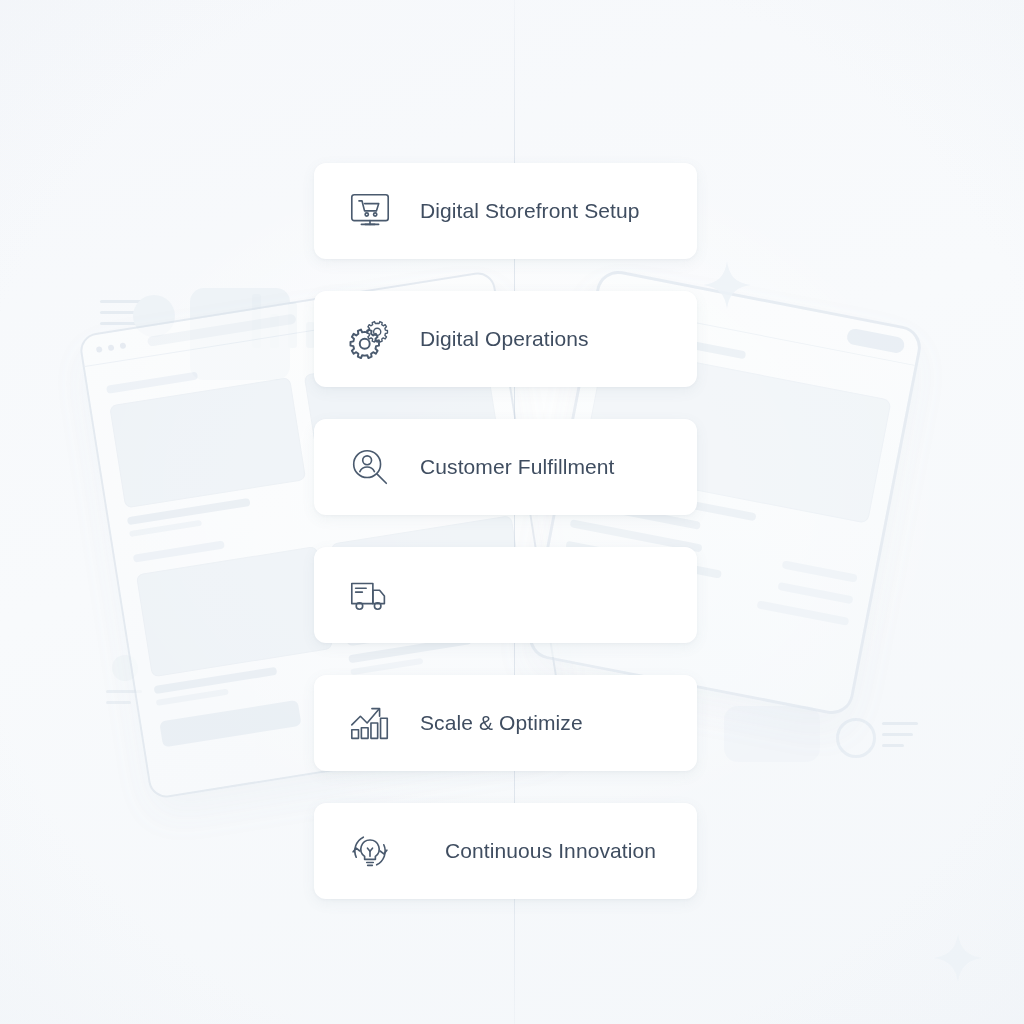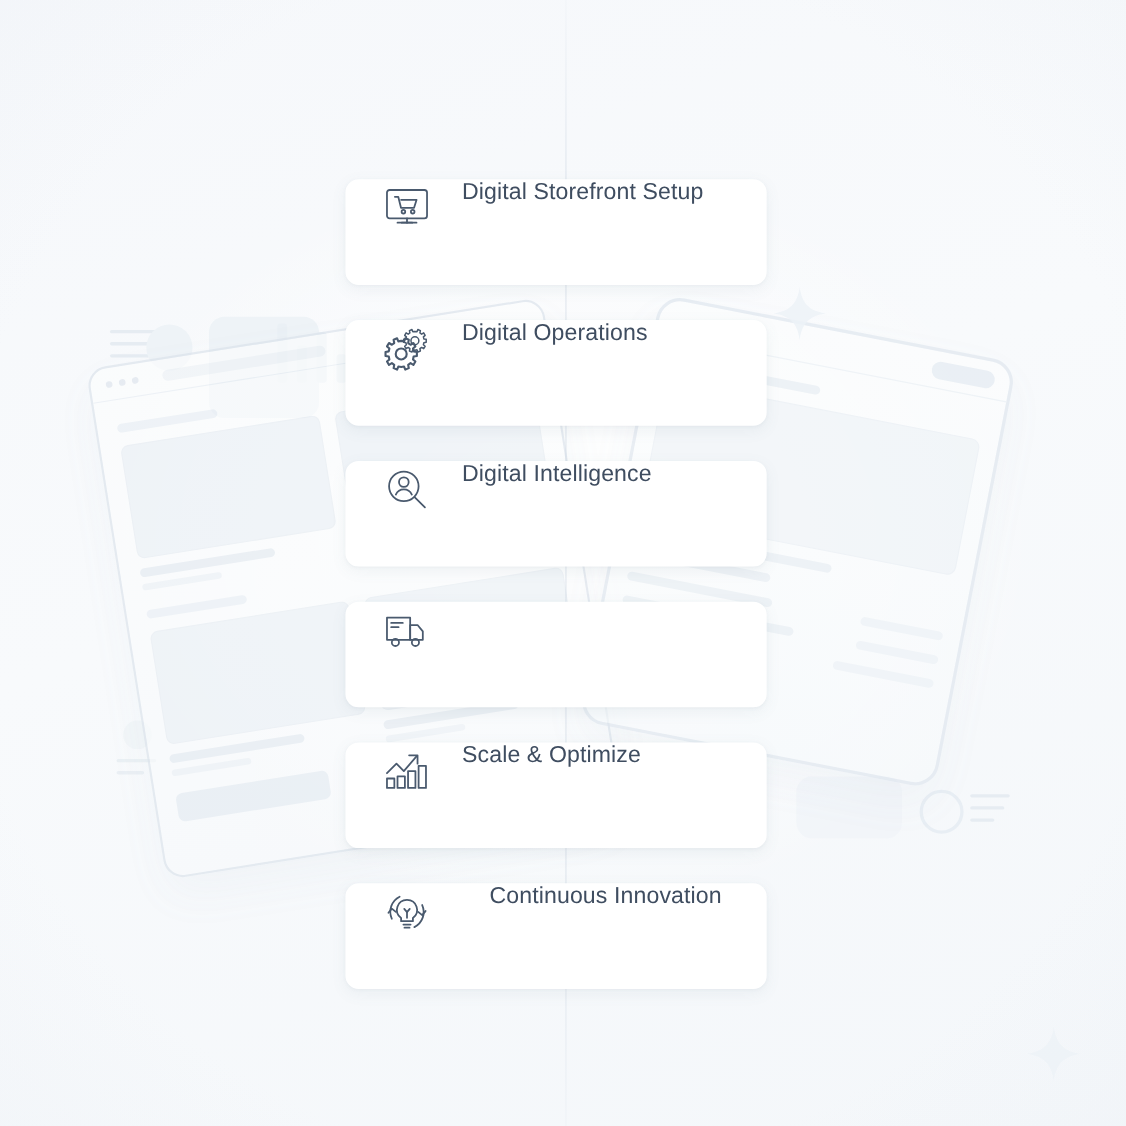--- a/index.html
+++ b/index.html
@@ -107,21 +107,21 @@
   .stack {
     position:absolute;
     left:314px; top:163px;
     width:383px;
   }
   .card {
     height:96px;
     background:#ffffff;
     border-radius:12px;
     display:flex;
-    align-items:flex-start;
+    align-items:center;
     padding-left:30px;
     margin-bottom:32px;
     box-shadow:0 4px 14px rgba(100,116,139,0.075), 0 1px 3px rgba(100,116,139,0.05);
   }
   .card:last-child { margin-bottom:0;gap:25px; }
 
   .card .ico {
     width:52px; height:52px;
     flex:0 0 52px;
     display:flex; align-items:center; justify-content:center;
@@ -284,21 +284,21 @@
 
   <div class="card">
     <span class="ico">
       <svg width="46" height="46" viewBox="0 0 48 48" fill="none" stroke="currentColor" stroke-width="1.7" stroke-linecap="round" stroke-linejoin="round">
         <circle cx="21" cy="21" r="14"></circle>
         <circle cx="21" cy="17" r="4.6"></circle>
         <path d="M13.4 28.8a8.4 8.4 0 0 1 15.2 0"></path>
         <path d="M31.2 31.2 L41 41"></path>
       </svg>
     </span>
-    <span class="lbl">Digital Intelligence</span>
+    <span class="lbl">Customer Fulfillment</span>
   </div>
 
   <div class="card">
     <span class="ico">
       <svg width="46" height="46" viewBox="0 0 48 48" fill="none" stroke="currentColor" stroke-width="1.7" stroke-linecap="round" stroke-linejoin="round">
         <path d="M5 12h22v21H5z"></path>
         <path d="M27 19h7l5 6v8h-12z"></path>
         <circle cx="13" cy="35.5" r="3.4"></circle>
         <circle cx="32" cy="35.5" r="3.4"></circle>
         <path d="M9 17h11"></path>

